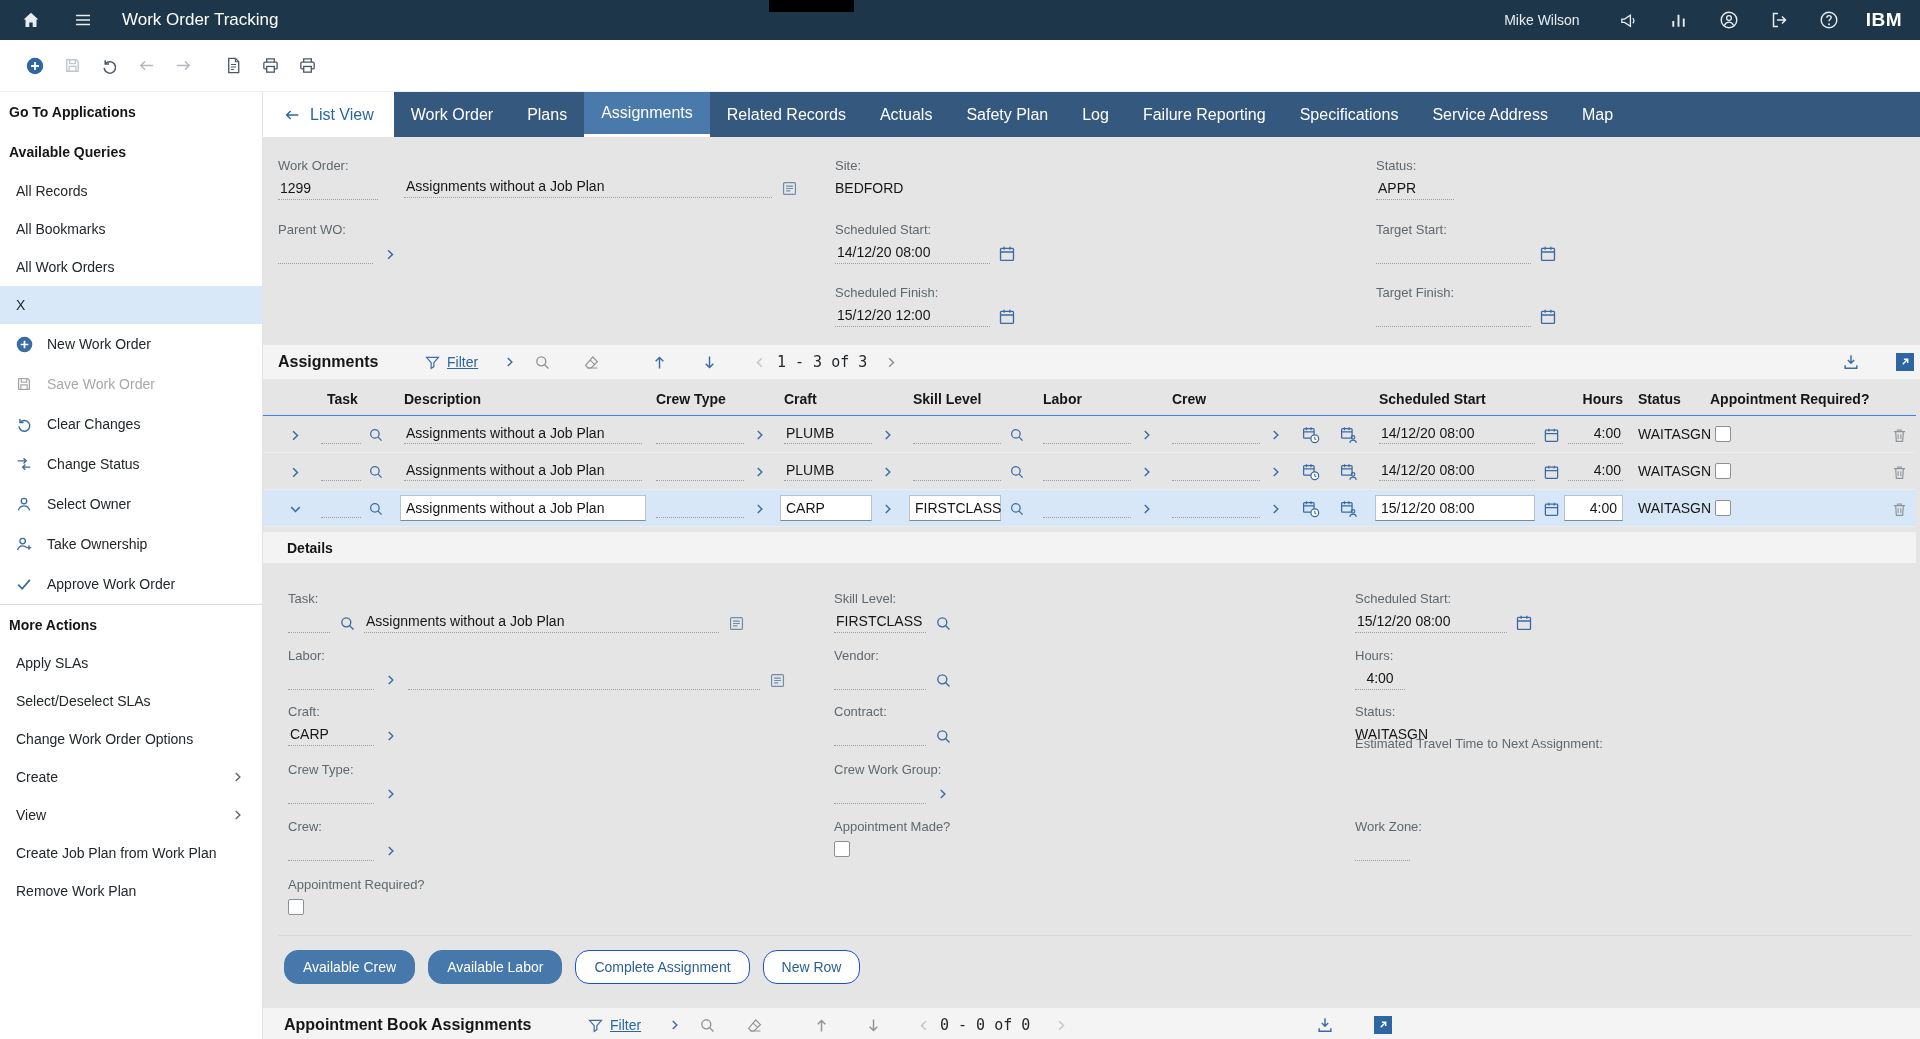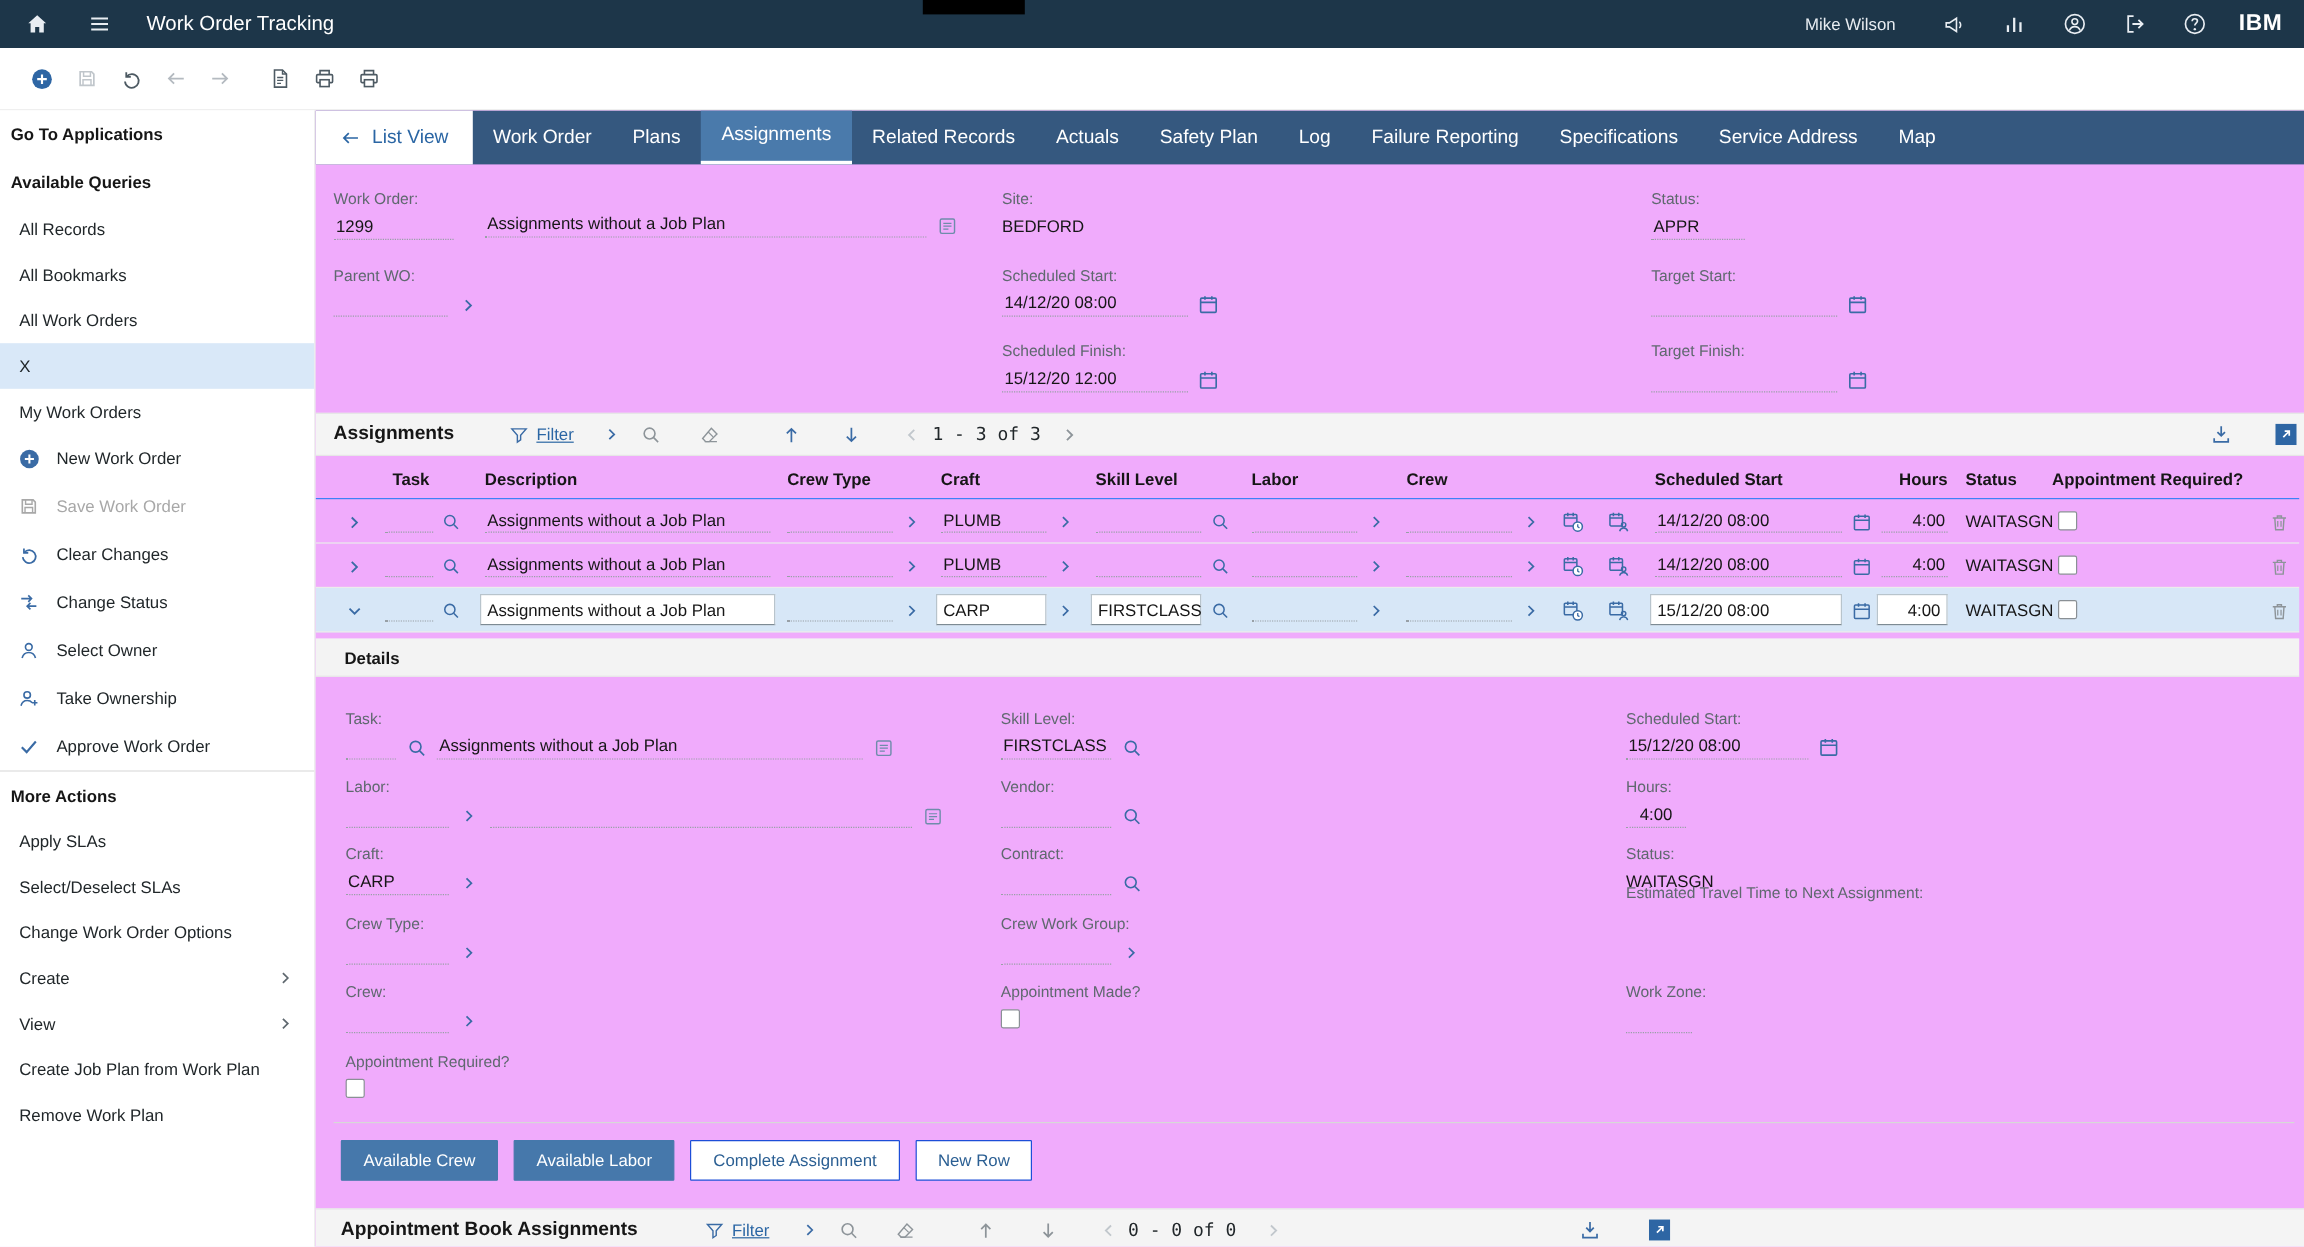--- a/index.html
+++ b/index.html
@@ -33,21 +33,21 @@
 .side-find{height:42px;display:flex;align-items:center;padding:0 10px;color:#21272a;border-bottom:1px solid #dcdcdc;cursor:text}
 .side-header{height:40px;display:flex;align-items:center;padding:0 9px;font-weight:700;color:#161616}
 .side-header.bt{border-top:1px solid #dcdcdc}
 .side-item{height:38px;display:flex;align-items:center;padding:0 16px;cursor:pointer;color:#21272a}
 .side-item.sel{background:#d9e8f8}
 .side-item.action{height:40px;padding-left:14px}
 .side-item .si{width:20px;height:20px;margin-right:13px;display:flex;align-items:center;justify-content:center;color:#3a6ba5}
 .side-item.disabled,.side-item.disabled .si{color:#a8a8a8}
 .side-item .subchev{margin-left:auto;color:#5f686f}
 
-.main{position:absolute;top:92px;left:263px;right:0;bottom:0;background:#f0abfc;overflow:hidden}
+.main{position:absolute;top:92px;left:263px;right:0;bottom:0;background:#e5e5e5;overflow:hidden}
 .tabbar{position:absolute;top:0;left:0;right:0;height:45px;background:#35587f;display:flex;align-items:stretch}
 .tab-back{background:#fff;color:#2b66a4;display:flex;align-items:center;gap:9px;padding:0 20px;font-size:16px;cursor:pointer}
 .tab{color:#fff;font-size:16px;display:flex;align-items:center;padding:0 17px;cursor:pointer;white-space:nowrap}
 .tab.selected{background:#4a7aab;border-bottom:3px solid #fff}
 
 .fld{position:absolute}
 .lbl{font-size:13px;color:#5f686f;line-height:16px;margin-bottom:6px;white-space:nowrap}
 .ctl{display:flex;align-items:flex-end;gap:7px}
 .dot-inp{display:inline-block;border-bottom:1px dotted #98a0a6;height:20px;font-size:14px;color:#161616;padding:0 2px;white-space:nowrap;overflow:hidden}
 .plain-val{font-size:14px;color:#161616}
@@ -69,21 +69,21 @@
 .cell{position:absolute;top:10px;font-size:14px;white-space:nowrap}
 .hc{font-weight:700;color:#161616;top:11px}
 .cell.dot-inp{top:9px;height:19px}
 .cell.icb{top:9px}
 .cell.cb{top:10px}
 .inp{position:absolute;top:5px;height:26px;background:#fff;border:1px solid #b8c4cc;border-bottom:1px solid #7d8b94;display:flex;align-items:center;padding:0 5px;font-size:14px;white-space:nowrap}
 
 .detbar{position:absolute;left:0;right:4px;top:440px;height:32px;background:#f3f3f3;border-bottom:1px solid #e6e6e6;display:flex;align-items:center;padding-left:24px;font-size:14px;font-weight:600}
 .hr{position:absolute;left:15px;right:8px;top:843px;border-top:1px solid #d8d8d8}
 .btnrow{position:absolute;left:21px;top:858px;display:flex;gap:13px}
-.btn{height:34px;padding:0 18px;font-size:14px;display:flex;align-items:center;border-radius:1px;white-space:nowrap}
+.btn{height:34px;padding:0 18px;font-size:14px;display:flex;align-items:center;border-radius:14px;white-space:nowrap}
 .btn.fill{background:#4678ab;color:#fff;border:1px solid #4678ab}
 .btn.line{background:#fff;color:#2b5f93;border:1px solid #1d4ed8}
 </style>
 </head>
 <body>
 
 <svg width="0" height="0" style="position:absolute">
 <defs>
 <symbol id="s-home" viewBox="0 0 20 20">
         <path d="M10 2.8 17.4 9.4h-1.9V17h-3.8v-4.6H8.3V17H4.5V9.4H2.6z" fill="currentColor"></path>
@@ -302,21 +302,20 @@
     </button>
 </div>
 
 <aside class="sidebar">
   <div class="side-header">Go To Applications</div>
   <div class="side-header">Available Queries</div>
   <div class="side-item">All Records</div>
   <div class="side-item">All Bookmarks</div>
   <div class="side-item">All Work Orders</div>
   <div class="side-item sel">X</div>
-  <div class="side-item">My Work Orders</div>
   <div class="side-item action">
     <span class="si">
         <svg class="ic" width="19" height="19">
           <use href="#s-pluscircle"></use>
         </svg>
       </span>
     <span>New Work Order</span>
   </div>
   <div class="side-item action disabled">
     <span class="si">

